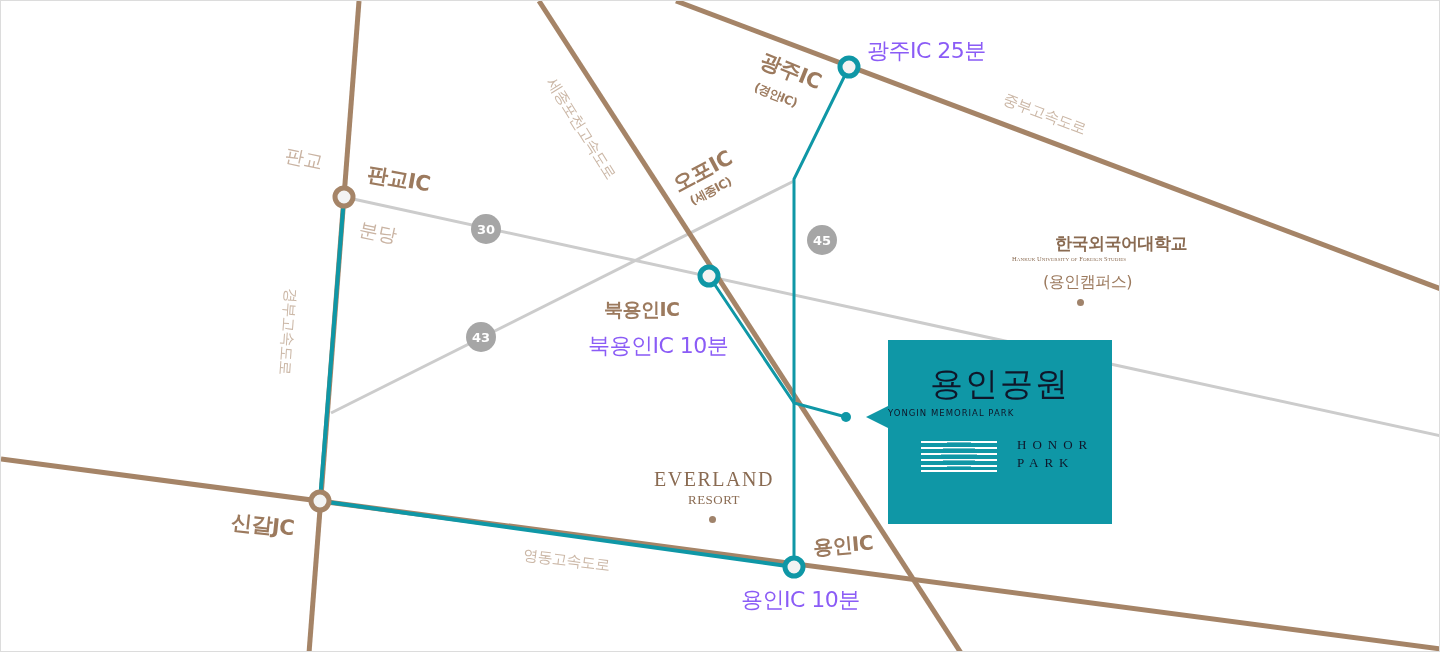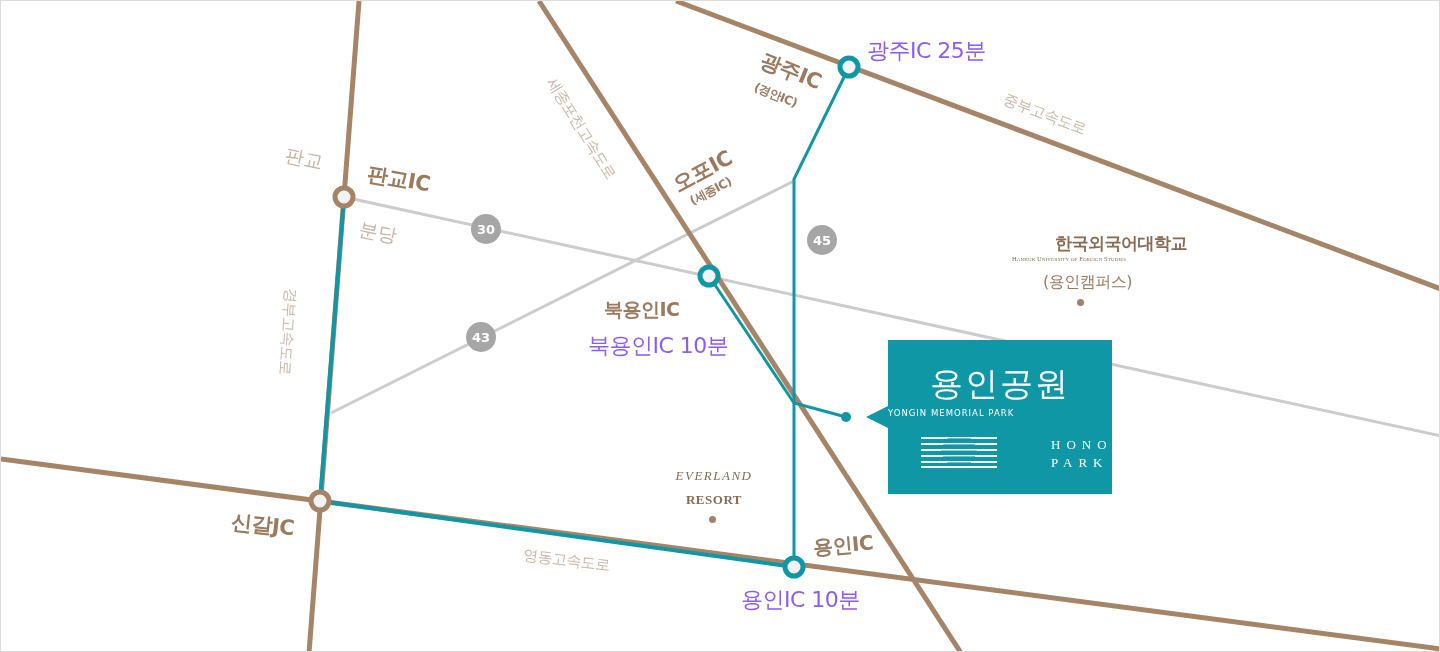--- a/index.html
+++ b/index.html
@@ -9,28 +9,28 @@
     .lbl { position: absolute; white-space: nowrap; line-height: 1; transform-origin: center center; }
     .ic-brown { color: #9c7a5e; font-weight: bold; font-size: 21px; letter-spacing: -0.5px; }
     .ic-sub { color: #9c7a5e; font-weight: bold; font-size: 12px; letter-spacing: -0.5px; }
     .hw { color: #cbb7a6; font-size: 15px; letter-spacing: -0.5px; }
     .town { color: #c9b3a2; font-size: 19px; }
     .teal { color: #8b5cf6; font-weight: normal; font-size: 22px; letter-spacing: -0.5px; }
     .route-badge { position: absolute; width: 30px; height: 30px; border-radius: 50%; background: #a6a6a6; color: #fff; font-weight: bold; font-size: 13px; display: flex; align-items: center; justify-content: center; }
     .landmark-title { color: #8a6b52; font-weight: bold; font-size: 17px; letter-spacing: -0.5px; margin-left: 42px; }
     .landmark-en { color: #8a6b52; font-family: "Liberation Serif", serif; font-size: 6.5px; letter-spacing: 0.1px; }
     .landmark-sub { color: #9c7a5e; font-size: 16px; letter-spacing: -0.5px; }
-    .everland { color: #8a6b52; font-family: "Liberation Serif", serif; font-size: 13px; letter-spacing: 1.5px; text-align: center; font-style: italic; }
+    .everland { color: #8a6b52; font-family: "Liberation Serif", serif; font-size: 20px; letter-spacing: 1.5px; text-align: center; }
     .resort { color: #8a6b52; font-family: "Liberation Serif", serif; font-size: 13px; letter-spacing: 0.5px; text-align: center; }
     .dot { position: absolute; width: 7px; height: 7px; border-radius: 50%; background: #a0836b; }
-    #destination { position: absolute; left: 887px; top: 339px; width: 224px; height: 154px; background: #0f97a6; color: #ffffff; }
+    #destination { position: absolute; left: 887px; top: 339px; width: 224px; height: 184px; background: #0f97a6; color: #0f172a; }
     #destination .pointer { position: absolute; left: -22px; top: 66px; width: 0; height: 0; border-top: 11px solid transparent; border-bottom: 11px solid transparent; border-right: 22px solid #0f97a6; }
     #destination .kr { position: absolute; left: 0; width: 100%; top: 22px; text-align: center; font-size: 33px; letter-spacing: 2px; font-weight: normal; }
     #destination .en { position: absolute; left: 0; width: 100%; top: 68px; text-align: left; font-size: 8.5px; letter-spacing: 1px; }
-    #destination .brand { position: absolute; left: 33px; top: 96px; display: flex; align-items: flex-start; gap: 34px; }
+    #destination .brand { position: absolute; left: 33px; top: 96px; display: flex; align-items: flex-end; }
     #destination .brand-words { margin-left: 20px; font-family: "Liberation Serif", serif; font-size: 13px; letter-spacing: 6px; line-height: 18px; }
   </style>
 </head>
 <body>
 
 <div id="map">
 
   <svg class="roads" width="1440" height="652" viewBox="0 0 1440 652">
 
     <g stroke="#cccccc" stroke-width="3" fill="none">
@@ -86,21 +86,21 @@
 
   <div class="lbl ic-brown" style="left:603px; top:285px; font-size:19px;margin-top:14px;">북용인IC</div>
   <div class="lbl teal" style="left:587px; top:334px;">북용인IC 10분</div>
 
   <div class="lbl landmark-title" style="left:1012px; top:234px;">한국외국어대학교</div>
   <div class="lbl landmark-en" style="left:1011px; top:255px; font-variant: small-caps;">Hankuk University of Foreign Studies</div>
   <div class="lbl landmark-sub" style="left:1042px; top:273px;">(용인캠퍼스)</div>
   <div class="dot" style="left:1076px; top:298px;"></div>
 
   <div class="lbl everland" style="left:648px; top:468px; width:130px;">EVERLAND</div>
-  <div class="lbl resort" style="left:648px; top:492px; width:130px;font-weight:bold;">RESORT</div>
+  <div class="lbl resort" style="left:648px; top:492px; width:130px;">RESORT</div>
   <div class="dot" style="left:708px; top:515px;"></div>
 
   <div class="lbl ic-brown" style="left:230px; top:514px; transform: rotate(6deg);">신갈JC</div>
 
   <div class="lbl hw" style="left:522px; top:552px; transform: rotate(7deg);">영동고속도로</div>
 
   <div class="lbl ic-brown" style="left:812px; top:534px; transform: rotate(-5deg); font-size:20px;">용인IC</div>
   <div class="lbl teal" style="left:740px; top:588px;">용인IC 10분</div>
 
   <div id="destination">

